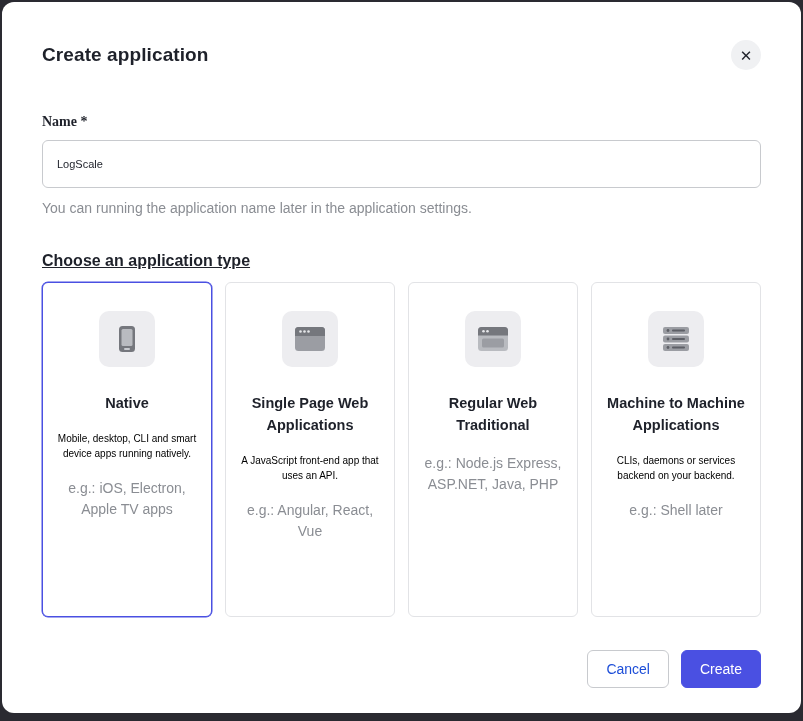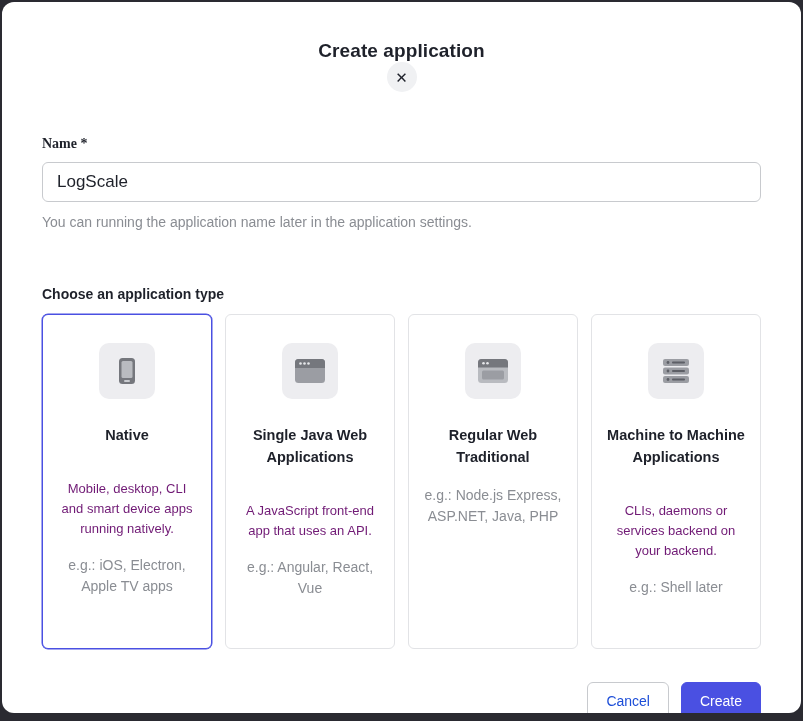--- a/index.html
+++ b/index.html
@@ -15,21 +15,20 @@
     top: 2px; left: 2px; right: 2px; bottom: 8px;
     background: #ffffff;
     border-radius: 12px;
     padding: 38px 40px 36px 40px;
     overflow: hidden;
   }
   .modal-header {
     display: flex;
     align-items: center;
     justify-content: space-between;
-    flex-direction: column;
   }
   .modal-title {
     font-size: 19px;
     font-weight: 700;
     color: #1e212a;
     letter-spacing: 0.1px;
   }
   .close-btn {
     width: 30px; height: 30px;
     border-radius: 50%;
@@ -44,39 +43,40 @@
   .field-label {
     margin-top: 44px;
     font-size: 14px;
     font-weight: 600;
     color: #1e212a;
     font-family: Liberation Serif, serif;
   }
   .name-input {
     margin-top: 10px;
     width: 100%;
-    height: 40px;
+    height: 48px;
     border: 1px solid #c8cace;
     border-radius: 6px;
     padding: 0 14px;
-    font-size: 17px;
+    font-size: 11px;
     color: #1e212a;
     font-family: inherit;
     outline: none;
   }
   .help-text {
     margin-top: 12px;
     font-size: 14px;
     color: #8a8d93;
   }
   .type-label {
-    margin-top: 56px;
-    font-size: 14px;
+    margin-top: 36px;
+    font-size: 16px;
     font-weight: 600;
     color: #1e212a;
+    text-decoration: underline;
   }
   .cards {
     margin-top: 12px;
     display: grid;
     grid-template-columns: repeat(4, 1fr);
     gap: 13px;
   }
   .card {
     height: 335px;
     border: 1px solid #e2e3e6;
@@ -101,23 +101,23 @@
     flex-shrink: 0;
   }
   .card-title {
     margin-top: 26px;
     font-size: 14.5px;
     font-weight: 600;
     color: #1e212a;
     line-height: 1.5;
   }
   .card-desc {
-    margin-top: 32px;
-    font-size: 13px;
-    color: #701a75;
+    margin-top: 16px;
+    font-size: 10px;
+    color: #000000;
     line-height: 1.55;
   }
   .card-example {
     margin-top: 16px;
     font-size: 14px;
     color: #8a8d93;
     line-height: 1.5;
   }
   .footer {
     margin-top: 33px;
@@ -181,21 +181,21 @@
     <div class="card">
       <div class="icon-tile">
         <svg width="32" height="28" viewBox="0 0 32 28">
           <rect x="1" y="2" width="30" height="24" rx="3.5" fill="#9b9da3"></rect>
           <path d="M1 5.5 a3.5 3.5 0 0 1 3.5 -3.5 h23 a3.5 3.5 0 0 1 3.5 3.5 v5.5 h-30 z" fill="#75777d"></path>
           <circle cx="6.5" cy="6.5" r="1.3" fill="#e6e7ea"></circle>
           <circle cx="10.5" cy="6.5" r="1.3" fill="#e6e7ea"></circle>
           <circle cx="14.5" cy="6.5" r="1.3" fill="#e6e7ea"></circle>
         </svg>
       </div>
-      <div class="card-title">Single Java Web Applications</div>
+      <div class="card-title">Single Page Web Applications</div>
       <div class="card-desc">A JavaScript front-end app that uses an API.</div>
       <div class="card-example">e.g.: Angular, React, Vue</div>
     </div>
 
     <div class="card">
       <div class="icon-tile">
         <svg width="32" height="28" viewBox="0 0 32 28">
           <rect x="1" y="2" width="30" height="24" rx="3.5" fill="#b9bbc0"></rect>
           <path d="M1 5.5 a3.5 3.5 0 0 1 3.5 -3.5 h23 a3.5 3.5 0 0 1 3.5 3.5 v5 h-30 z" fill="#75777d"></path>
           <circle cx="6.5" cy="6.2" r="1.3" fill="#e6e7ea"></circle>

